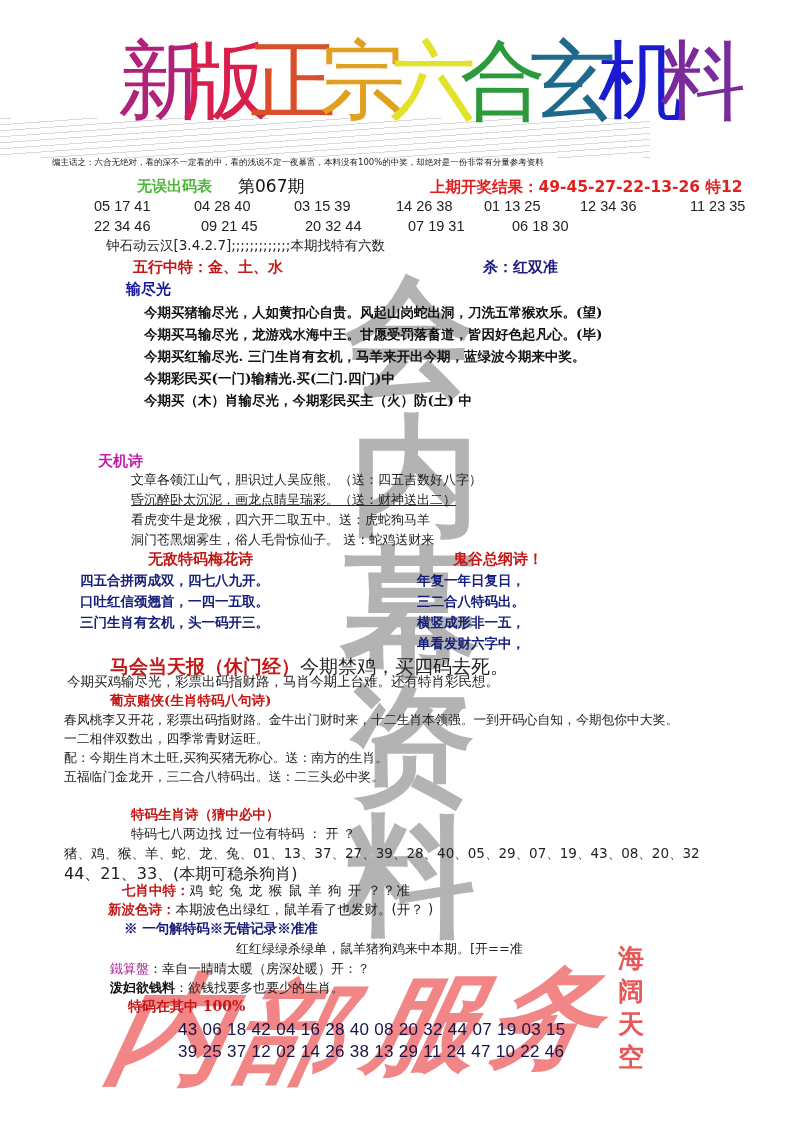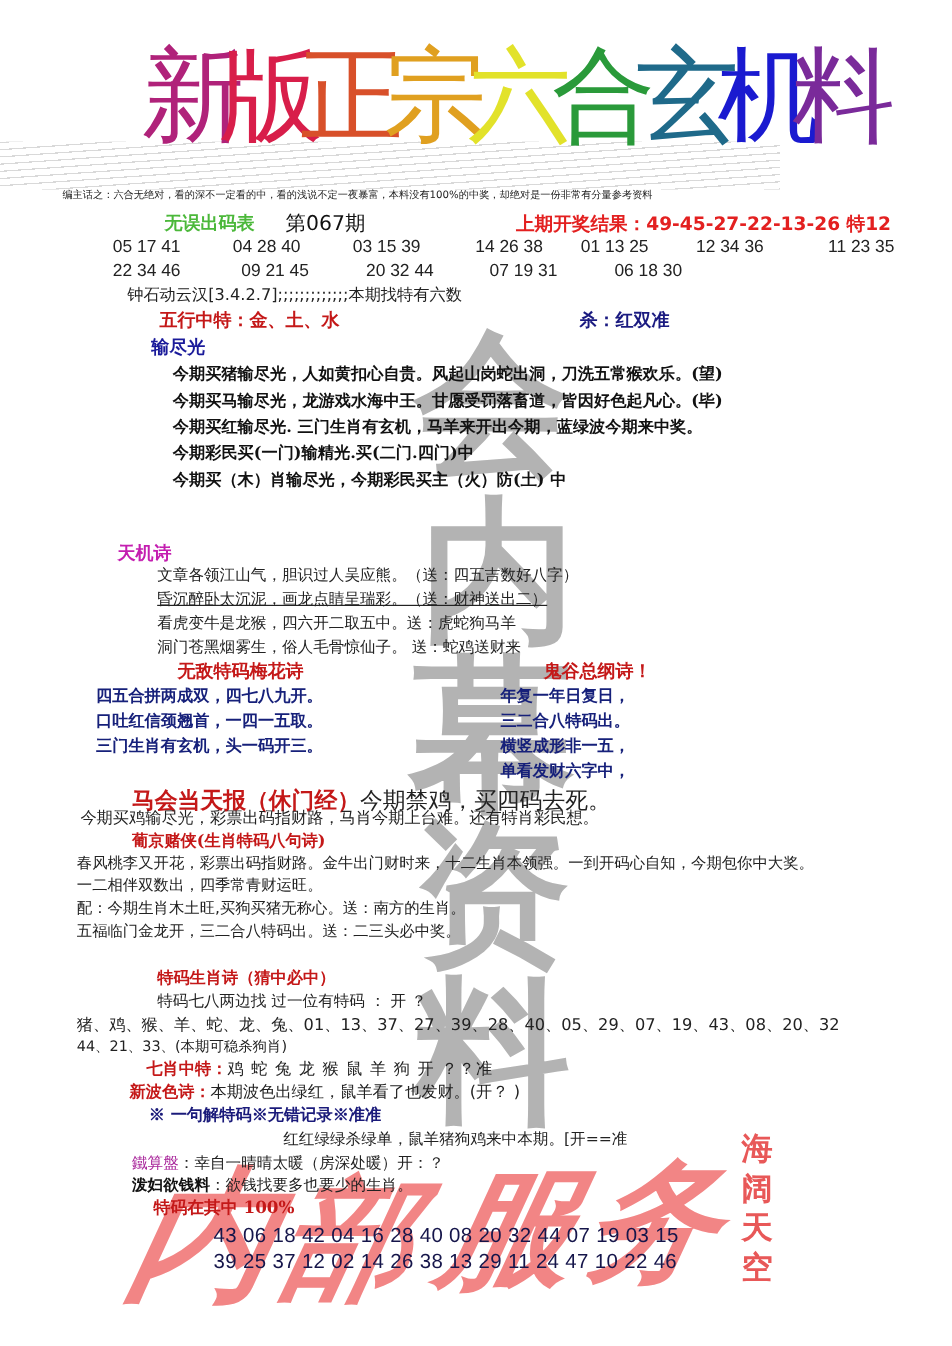--- a/index.html
+++ b/index.html
@@ -135,21 +135,21 @@
 <div style="position:absolute; left:64px; top:710px;">
   <div class="poem-l" style="height:19px; line-height:19px; white-space:nowrap; font-size:12.8px;">春风桃李又开花，彩票出码指财路。金牛出门财时来，十二生肖本领强。一到开码心自知，今期包你中大奖。</div>
   <div class="poem-l" style="height:19px; line-height:19px; white-space:nowrap; font-size:12.8px;">一二相伴双数出，四季常青财运旺。</div>
   <div class="poem-l" style="height:19px; line-height:19px; white-space:nowrap; font-size:12.8px;">配：今期生肖木土旺,买狗买猪无称心。送：南方的生肖。</div>
   <div class="poem-l" style="height:19px; line-height:19px; white-space:nowrap; font-size:12.8px;">五福临门金龙开，三二合八特码出。送：二三头必中奖。</div>
 </div>
 
 <div class="abs b dred serif" style="left:131px; top:806px; font-size:13.5px;">特码生肖诗（猜中必中）</div>
 <div class="abs poem-l" style="left:131px; top:825px;">特码七八两边找   过一位有特码 ：  开 ？</div>
 <div class="abs poem-l" style="left:64px; top:845px; font-size:13.5px;">猪、鸡、猴、羊、蛇、龙、兔、01、13、37、27、39、28、40、05、29、07、19、43、08、20、32</div>
-<div class="abs poem-l" style="left:64px; top:864px; font-size:12px;">44、21、33、(本期可稳杀狗肖)</div>
+<div class="abs poem-l" style="left:64px; top:864px; font-size:16px;">44、21、33、(本期可稳杀狗肖)</div>
 
 <div class="abs" style="left:122px; top:882px; font-size:13.5px;">
   <span class="b dred serif">七肖中特：</span><span style="color:#222; letter-spacing:1px;">鸡 蛇 兔 龙 猴 鼠 羊 狗 开 ？？准</span>
 </div>
 
 <div class="abs" style="left:108px; top:901px; font-size:13.5px;">
   <span class="b dred serif">新波色诗：</span><span style="color:#222;">本期波色出绿红，鼠羊看了也发财。(开？ )</span>
 </div>
 
 <div class="abs b serif" style="left:124px; top:920px; font-size:13.5px; color:#1a1a7a;">※ 一句解特码※无错记录※准准</div>

